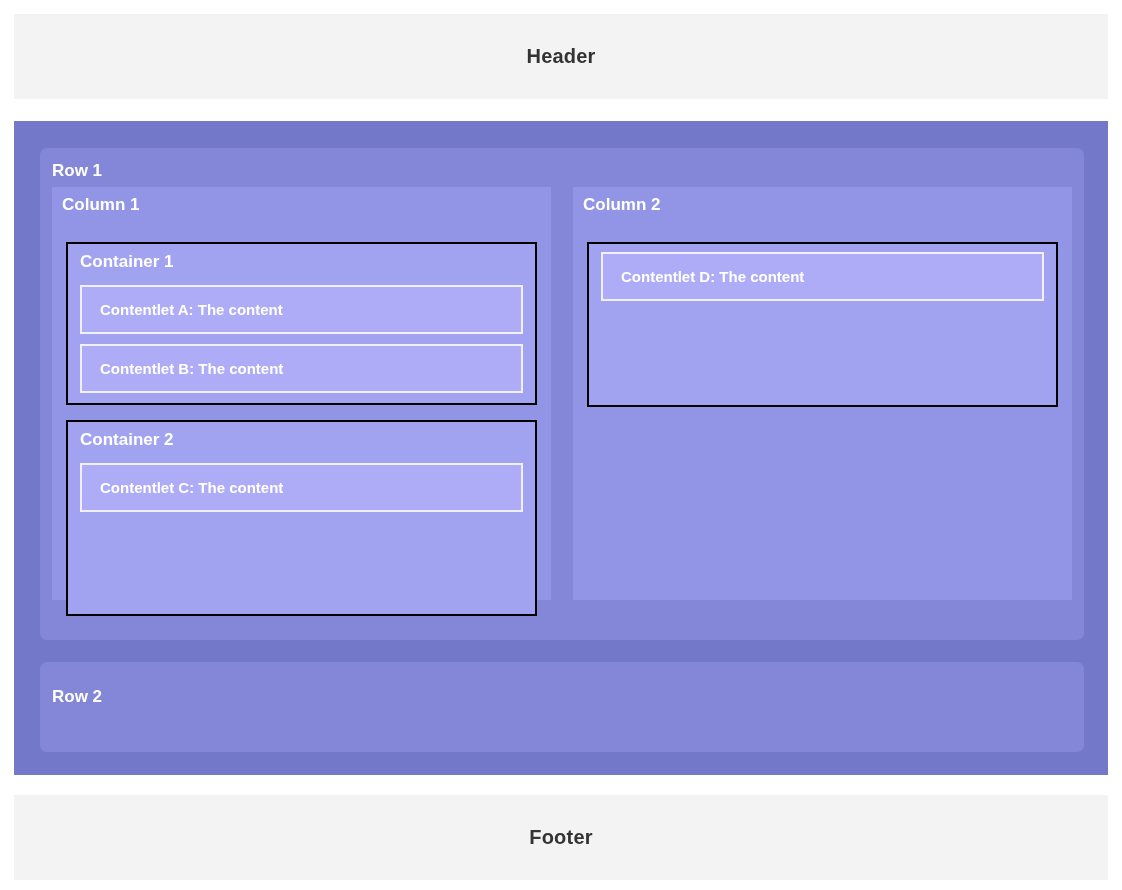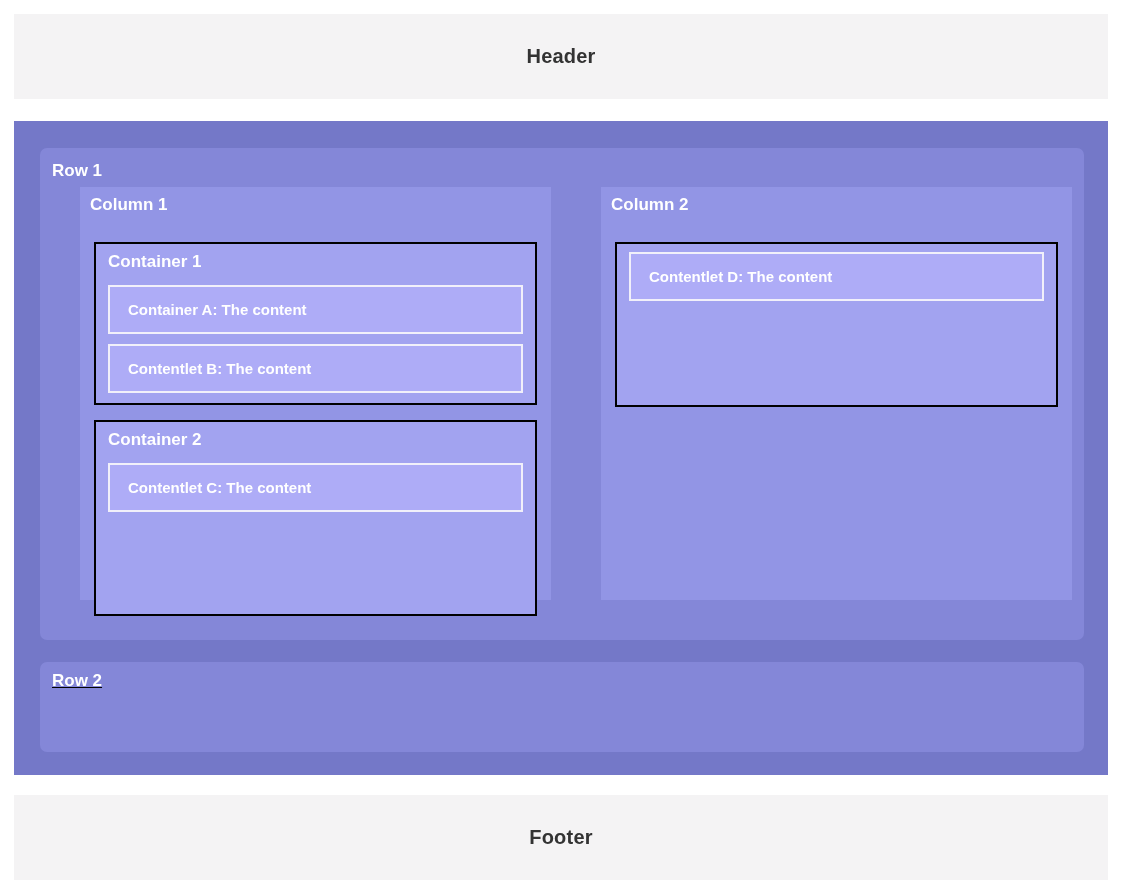--- a/index.html
+++ b/index.html
@@ -31,35 +31,34 @@
 
   
   .page-body {
     height: 654px;
     background: #7478c8;
     padding: 27px 24px 27px 26px;
   }
 
   .row { background: #8487d8; border-radius: 7px; }
   .row-1 { height: 492px; padding: 12px 12px 0 12px; }
-  .row-2 { height: 90px; margin-top: 22px; padding: 8px 12px; text-decoration: underline; }
+  .row-2 { height: 90px; margin-top: 22px; padding: 24px 12px; }
   .row-label {
     color: #ffffff;
     font-size: 17px;
     font-weight: bold;
     height: 27px;
     line-height: 22px;
   }
 
   .columns { display: flex; gap: 22px; height: 413px; }
   .column {
     flex: 1;
     background: #9295e5;
     padding: 8px 14px 0 14px;
-    margin-left: 28px;
   }
   .column-label {
     color: #ffffff;
     font-size: 17px;
     font-weight: bold;
     height: 20px;
     line-height: 20px;
     margin-bottom: 27px;
     margin-left: -4px;
   }
@@ -111,21 +110,21 @@
       <div class="row-label">Row 1</div>
 
       <div class="columns">
 
         <div class="column">
           <div class="column-label">Column 1</div>
 
           <div class="container-box container-1">
             <div class="container-label">Container 1</div>
             <div class="contentlet">
-              <span class="contentlet-label">Container A: The content</span>
+              <span class="contentlet-label">Contentlet A: The content</span>
             </div>
             <div class="contentlet">
               <span class="contentlet-label">Contentlet B: The content</span>
             </div>
           </div>
 
           <div class="container-box container-2">
             <div class="container-label">Container 2</div>
             <div class="contentlet">
               <span class="contentlet-label">Contentlet C: The content</span>

